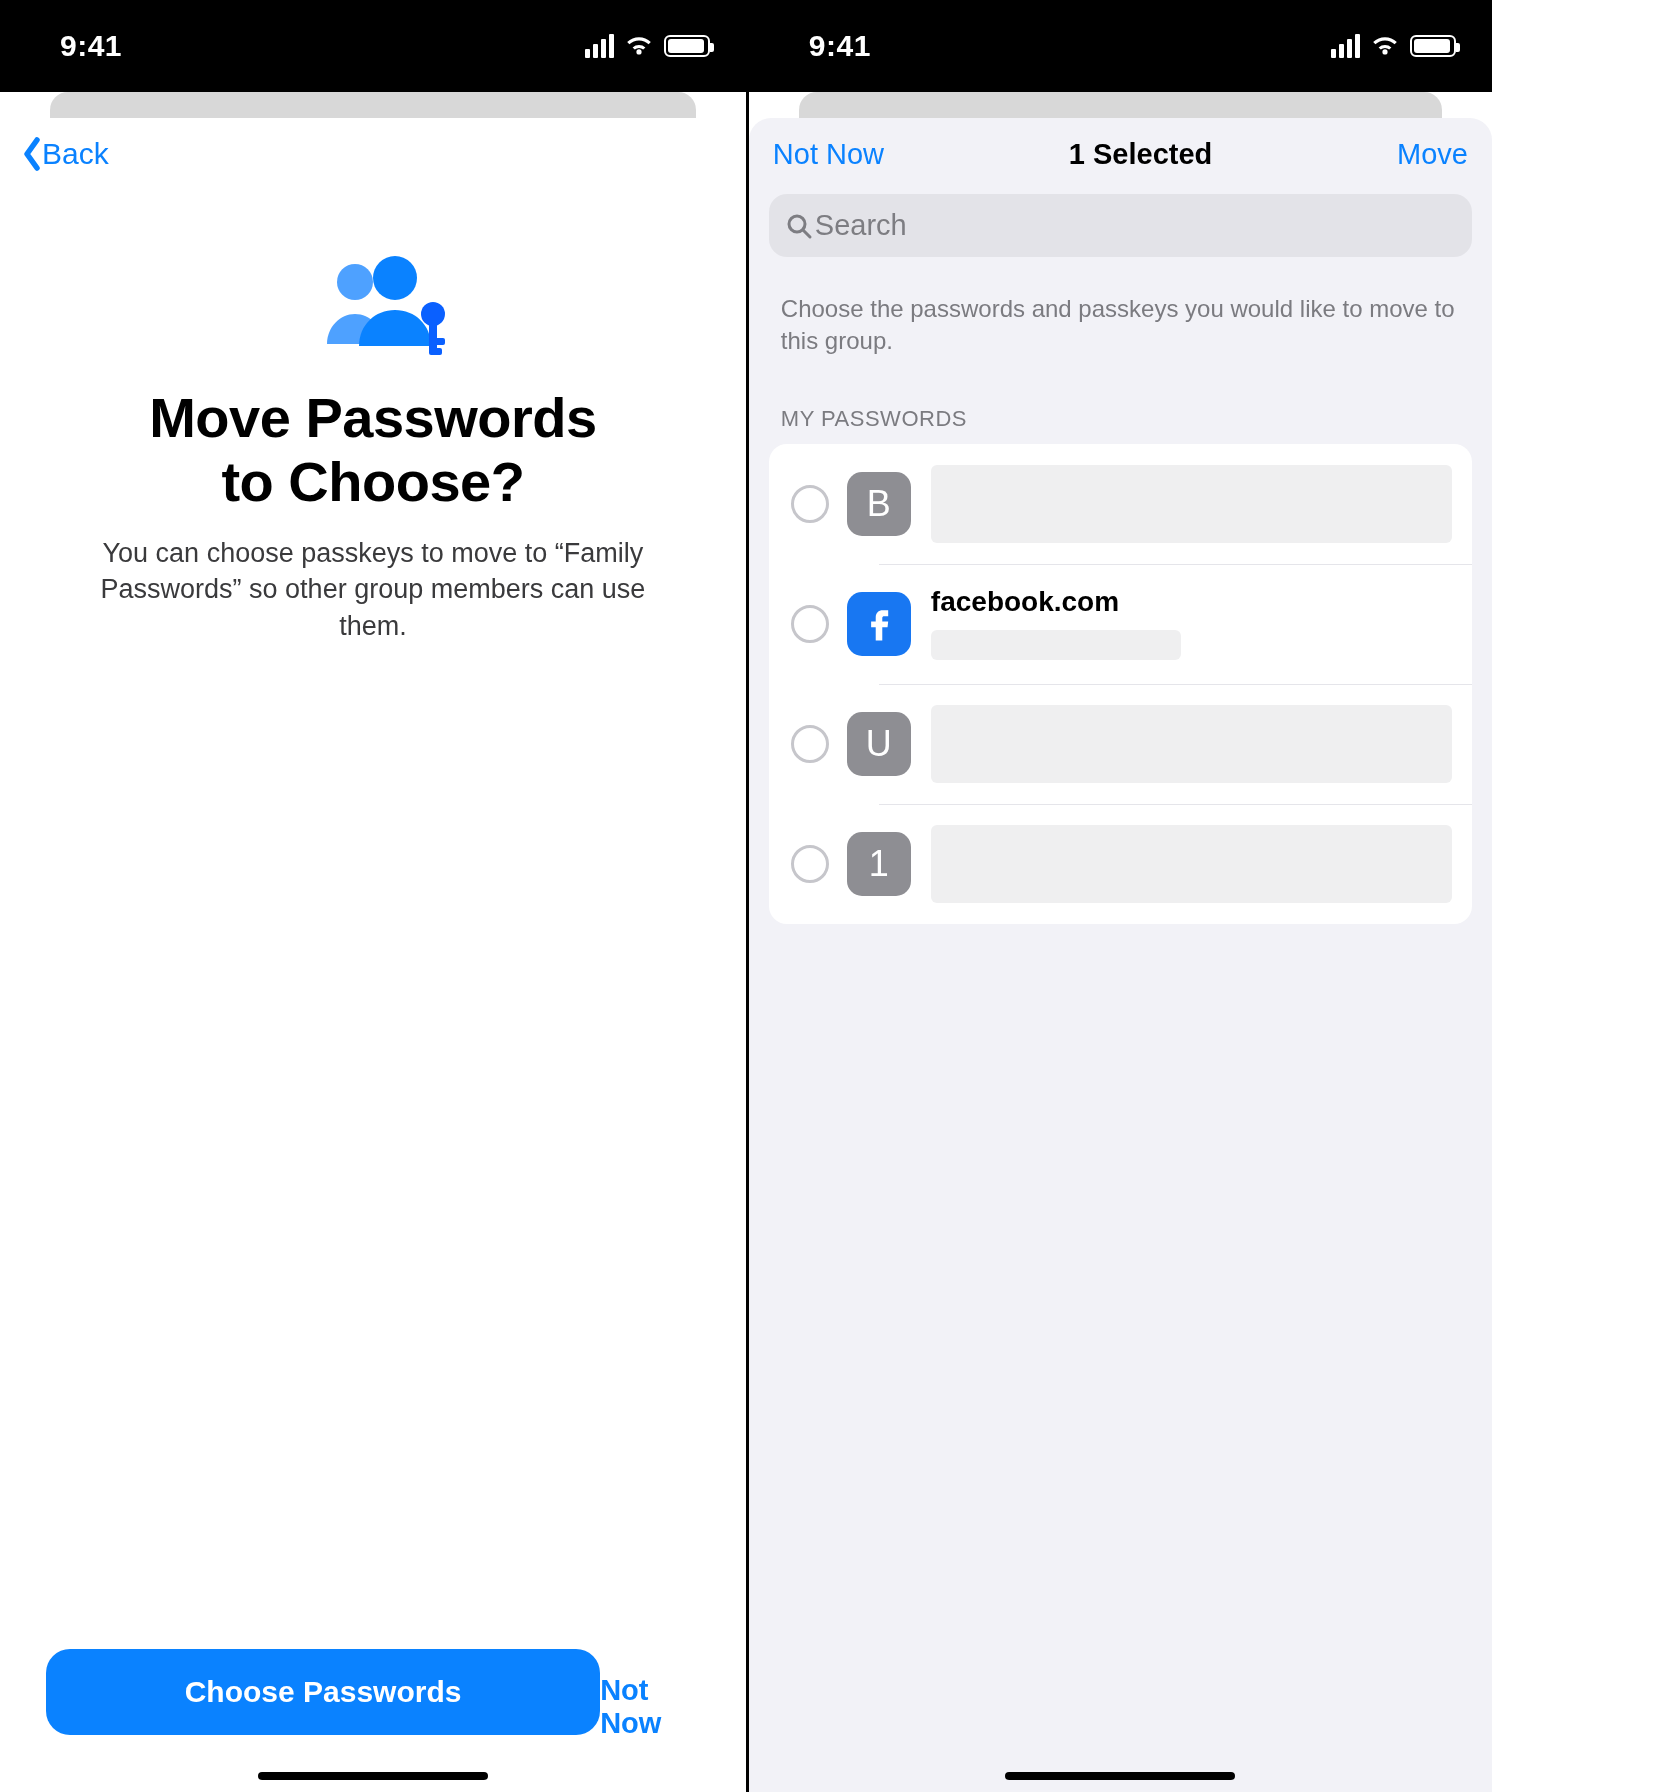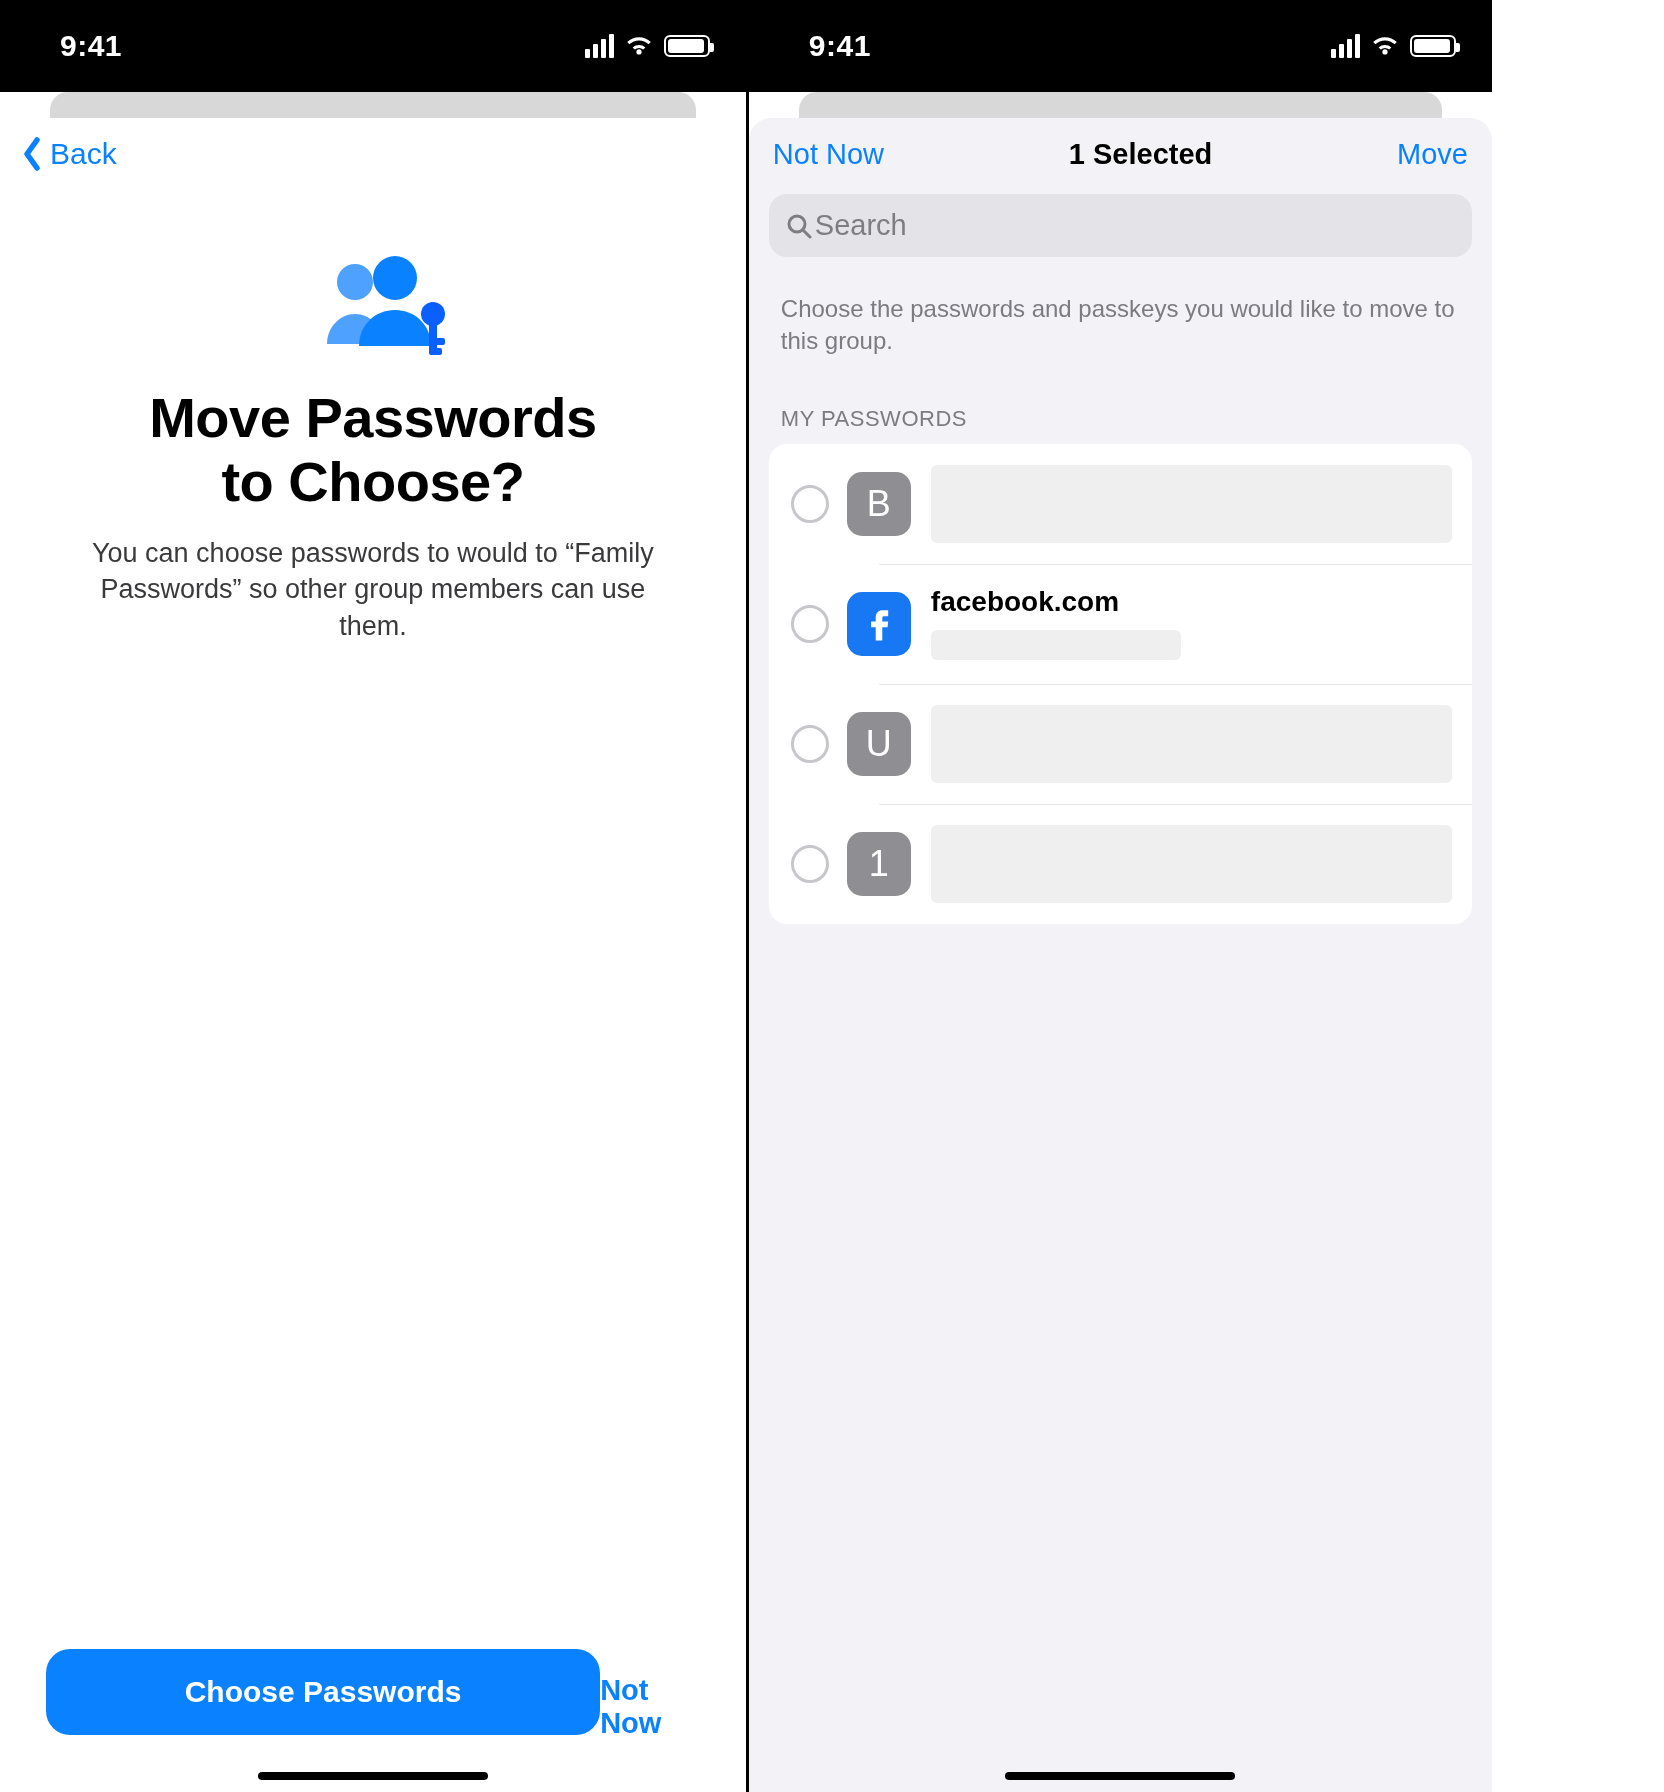--- a/index.html
+++ b/index.html
@@ -19,21 +19,21 @@
   .battery { width:46px; height:22px; border:2.4px solid #fff; border-radius:6px; position:relative; }
   .battery::after { content:''; position:absolute; right:-6px; top:6px; width:4px; height:9px; background:#fff; border-radius:0 2px 2px 0; }
   .battery .fill { position:absolute; left:2px; top:2px; bottom:2px; right:4px; background:#fff; border-radius:3px; }
 
   
   .peek { height:27px; background:#d8d8d8; margin: 0 50px; border-radius: 18px 18px 0 0; }
 
   
   .sheet-left { flex:1; background:#fff; border-radius: 22px 22px 0 0; margin-top:-1px; display:flex; flex-direction:column; position:relative; }
   .nav-left { height:72px; display:flex; align-items:center; padding: 0 22px; }
-  .backbtn { display:flex; align-items:center; gap:8px; color:#0a82ff; font-size:30px; font-weight:400; cursor:pointer; }
+  .backbtn { display:flex; align-items:center; gap:0; color:#0a82ff; font-size:30px; font-weight:400; cursor:pointer; }
   .chevron-left { width:20px; height:34px; }
   .chevron-left polyline { fill:none; stroke:#0a82ff; stroke-width:5.5; stroke-linecap:round; stroke-linejoin:round; }
 
   .hero { margin-top:60px; display:flex; flex-direction:column; align-items:center; padding: 0 56px; }
   .hero-icon { width:180px; height:110px; position:relative; margin-bottom:26px; }
   .title { font-size:56px; font-weight:700; line-height:1.15; text-align:center; letter-spacing:-0.5px; }
   .subtitle { margin-top:20px; font-size:27px; color:#3a3a3c; text-align:center; line-height:1.35; padding: 0 30px; }
 
   .bottom-actions { position:absolute; left:0; right:0; bottom:52px; display:flex; flex-direction:row; align-items:center; padding:0 46px; }
   .primary-btn { width:100%; background:#0a82ff; color:#fff; font-size:30px; font-weight:600; text-align:center; padding:26px 0; border-radius:24px; cursor:pointer; }
@@ -126,21 +126,21 @@
               <rect x="146" y="72" width="8" height="30" rx="3"></rect>
               <rect x="146" y="88" width="16" height="7" rx="2"></rect>
               <rect x="146" y="98" width="13" height="7" rx="2"></rect>
             </g>
           </svg>
         </div>
         <div class="title">
           <div>Move Passwords</div>
           <div>to Choose?</div>
         </div>
-        <div class="subtitle">You can choose passwords to would to “Family Passwords” so other group members can use them.</div>
+        <div class="subtitle">You can choose passkeys to move to “Family Passwords” so other group members can use them.</div>
       </div>
 
       <div class="bottom-actions">
         <div class="primary-btn">Choose Passwords</div>
         <div class="link-btn">Not Now</div>
       </div>
 
       <div class="home-indicator"></div>
     </div>
   </div>

